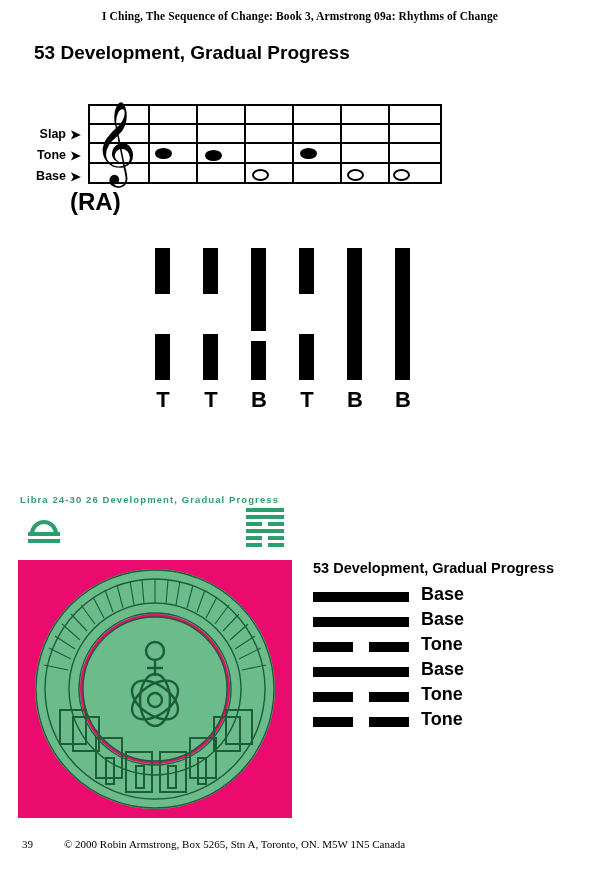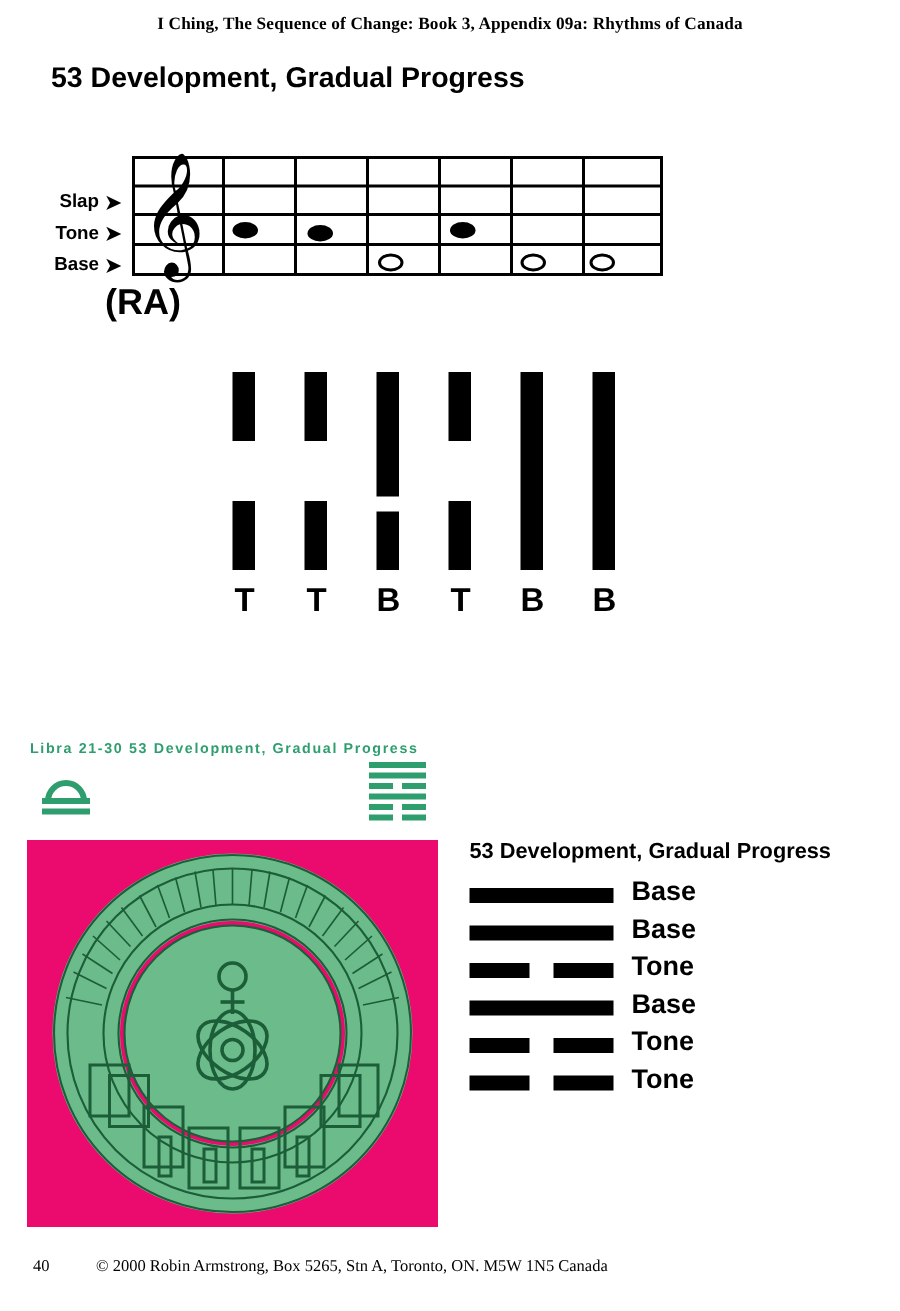--- a/index.html
+++ b/index.html
@@ -254,21 +254,21 @@
     position: absolute;
     left: 64px;
     top: 838px;
     font-family: "Liberation Serif", serif;
     font-size: 11px;
   }
 </style>
 </head>
 <body>
 
-<div class="page-header">I Ching, The Sequence of Change: Book 3,  Appendix 09a: Rhythms of Canada</div>
+<div class="page-header">I Ching, The Sequence of Change: Book 3,  Armstrong 09a: Rhythms of Change</div>
 <div class="page-title">53 Development, Gradual Progress</div>
 
 <div class="staff-area">
 
   <div class="row-labels">
     <div>Slap</div>
     <div>Tone</div>
     <div>Base</div>
   </div>
   <div class="arrow" style="top:20px">➤</div>
@@ -324,21 +324,21 @@
   </div>
 
   <div class="bar-letter" style="left:151px">T</div>
   <div class="bar-letter" style="left:199px">T</div>
   <div class="bar-letter" style="left:247px">B</div>
   <div class="bar-letter" style="left:295px">T</div>
   <div class="bar-letter" style="left:343px">B</div>
   <div class="bar-letter" style="left:391px">B</div>
 </div>
 
-<div class="sign-label">Libra 21-30  53 Development, Gradual Progress</div>
+<div class="sign-label">Libra 24-30  26 Development, Gradual Progress</div>
 
 <div class="libra-glyph">
   <svg width="44" height="38" viewBox="0 0 44 38" class="art-svg">
     <path d="M6 26 H38" stroke="#2f9e6e" stroke-width="4" fill="none"></path>
     <path d="M6 33 H38" stroke="#2f9e6e" stroke-width="4" fill="none"></path>
     <path d="M10 26 A12 12 0 1 1 34 26" stroke="#2f9e6e" stroke-width="4" fill="none"></path>
   </svg>
 </div>
 
 <div class="mini-hex">
@@ -476,14 +476,14 @@
   <div class="hex-item">
     <div class="hex-line">
       <div class="hex-seg" style="left:0; width:40px"></div>
       <div class="hex-seg" style="left:56px; width:40px"></div>
     </div>
     <div class="hex-name">Tone</div>
   </div>
 
 </div>
 
-<div class="page-number">40</div>
+<div class="page-number">39</div>
 <div class="copyright">© 2000 Robin  Armstrong, Box 5265, Stn A, Toronto, ON. M5W 1N5 Canada</div>
 
 </body></html>

